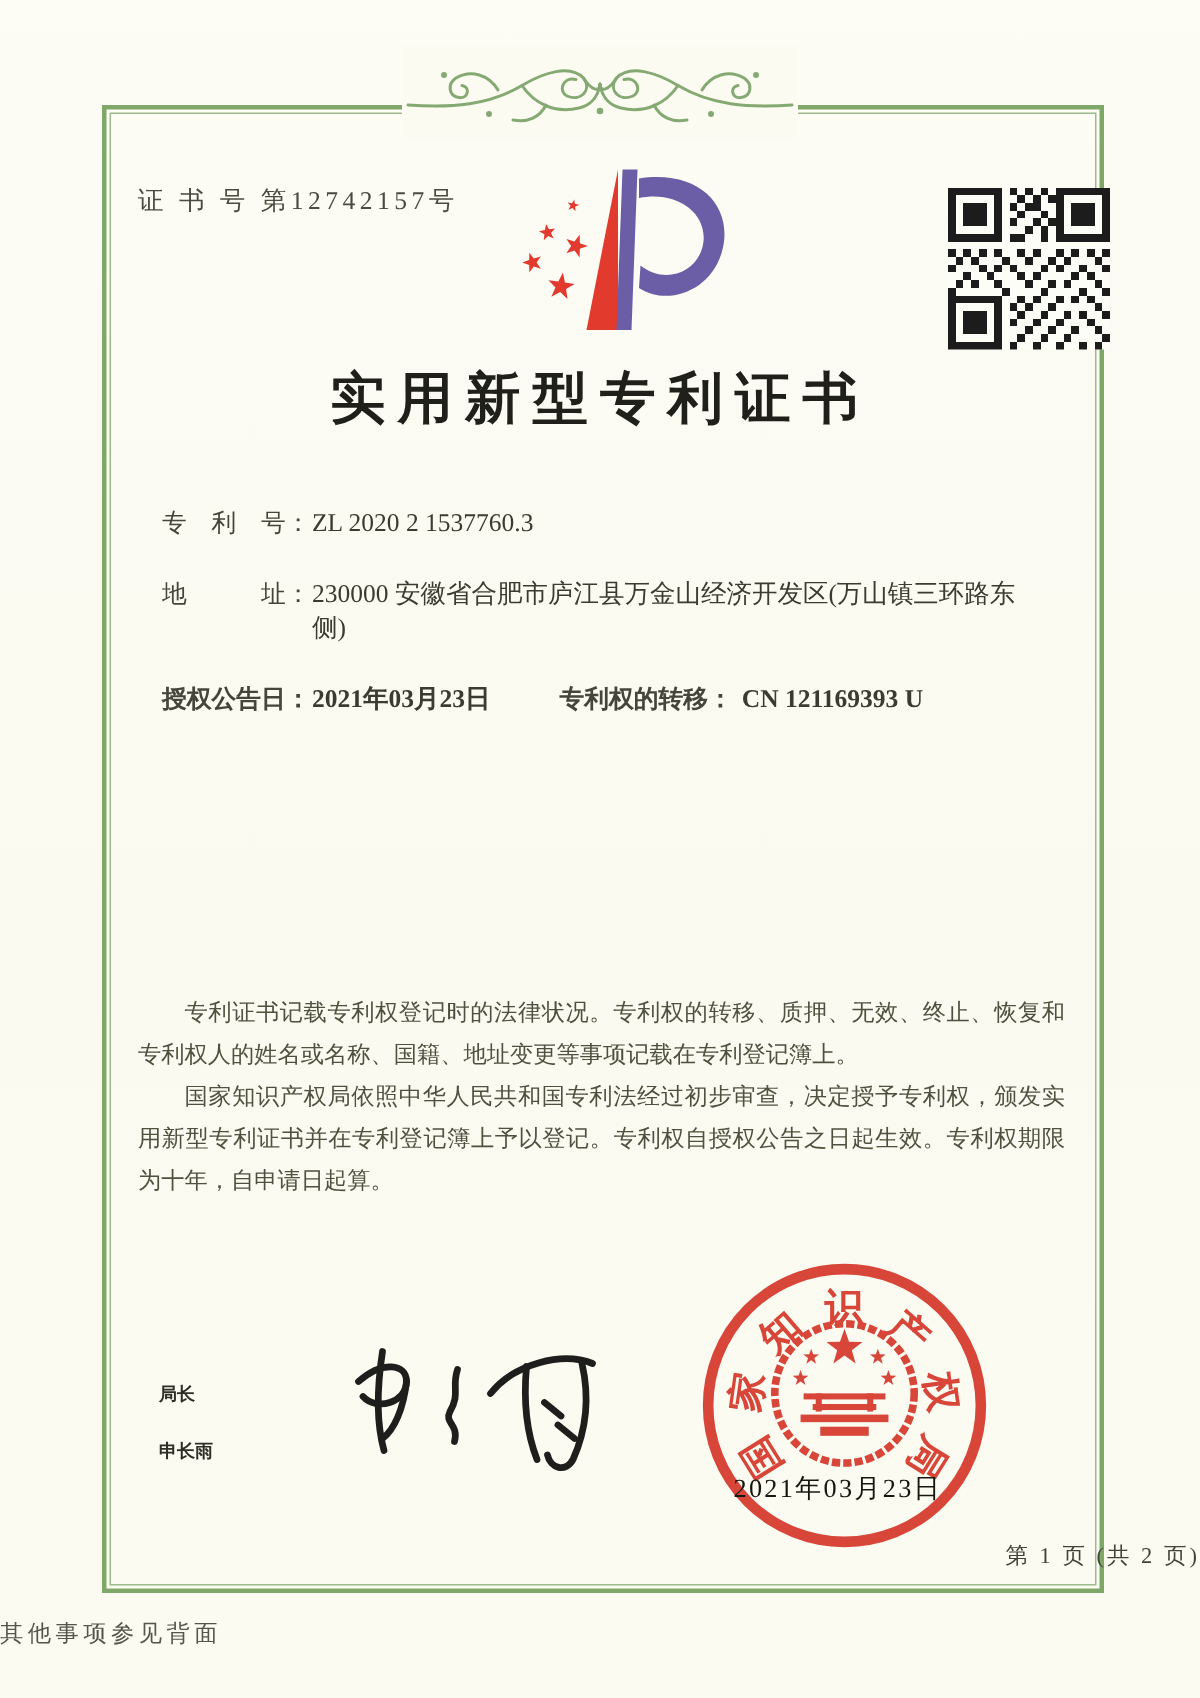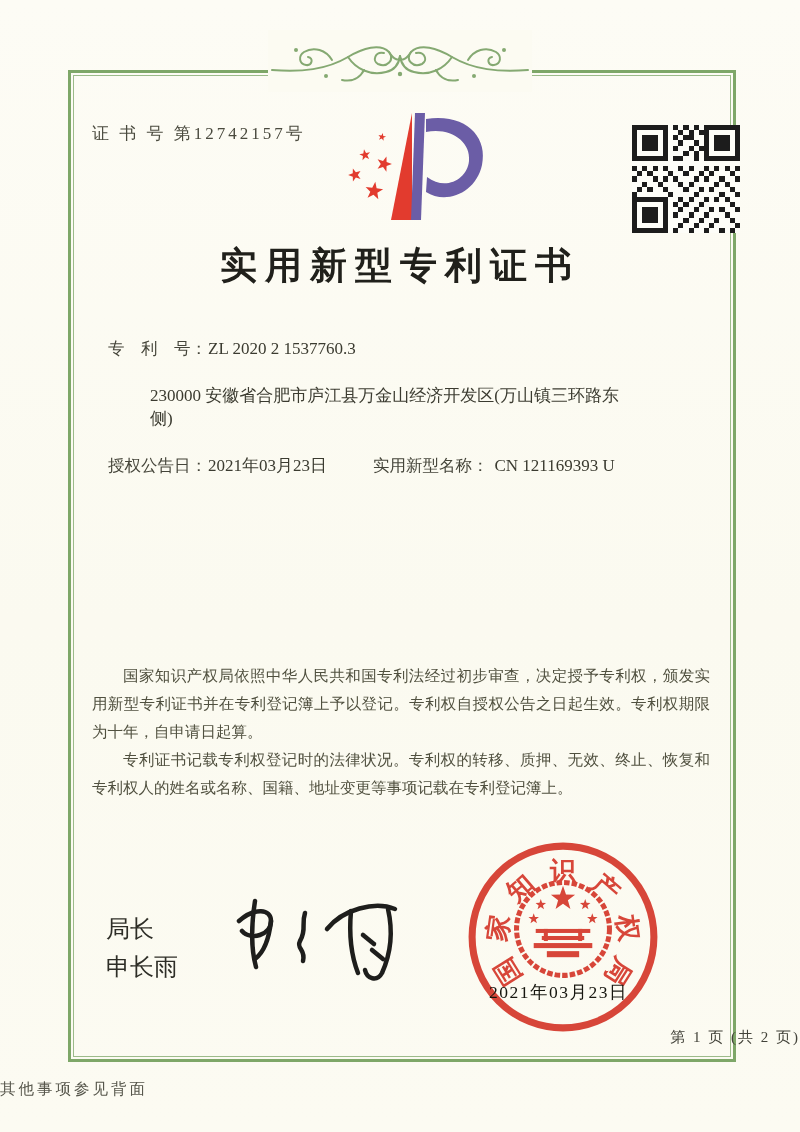--- a/index.html
+++ b/index.html
@@ -14,28 +14,28 @@
   .flourish{position:absolute;left:268px;top:30px;width:264px;height:62px;}
   .cert-no{position:absolute;left:92px;top:122px;font-size:17px;letter-spacing:3px;color:#4a4a3e;}
   .logo{position:absolute;left:328px;top:103px;width:162px;height:127px;}
   .qr{position:absolute;left:632px;top:125px;width:108px;height:108px;}
   .title{position:absolute;left:0;top:241px;width:100%;margin:0;text-align:center;
     font-size:37px;font-weight:700;letter-spacing:8px;color:#20201b;}
   .fields{position:absolute;left:108px;top:338px;width:592px;font-size:17px;line-height:1.32;}
   .field-row{display:flex;margin-bottom:25px;}
   .field-label{flex:0 0 100px;white-space:pre;font-size:16.5px;color:#45453a;}
   .field-value{flex:1;color:#3b3b30;}
-  .grant-pair{display:flex;}
+  .grant-pair{display:flex;font-weight:bold;}
   .grant-pair .field-value{flex:0 0 auto;}
   .pair-right{margin-left:46px;display:flex;}
   .pair-right .field-label{flex:0 0 auto;margin-right:6px;}
   .body-text{position:absolute;left:92px;top:662px;width:618px;font-size:15.5px;
     line-height:1.8;color:#50503f;text-align:justify;}
   .body-text p{margin:0;text-indent:2em;}
-  .director{position:absolute;left:106px;top:910px;font-size:24px;color:#2e2e27;line-height:38px;}
+  .director{position:absolute;left:106px;top:910px;font-size:12px;color:#2e2e27;line-height:38px;font-weight:bold;}
   .signature{position:absolute;left:225px;top:883px;width:190px;height:108px;}
   .seal{position:absolute;left:462px;top:836px;width:202px;height:202px;opacity:.93;}
   .seal-date{position:absolute;left:489px;top:980px;font-size:17.5px;letter-spacing:1.5px;
     color:#16160f;font-weight:500;}
   .page-info{position:absolute;left:0;top:1028px;width:100%;text-align:right;
     font-size:15px;letter-spacing:2px;color:#43433a;}
   .back-note{position:absolute;left:0;top:1079px;width:100%;text-align:left;
     font-size:15.5px;letter-spacing:3px;color:#55554a;}
   svg{display:block;}
 </style>
@@ -107,35 +107,36 @@
   </svg>
 
   <h1 class="title">实用新型专利证书</h1>
 
   <div class="fields">
     <div class="field-row">
       <span class="field-label">专　利　号：</span>
       <span class="field-value">ZL 2020 2 1537760.3</span>
     </div>
     <div class="field-row">
-      <span class="field-value" style="max-width:470px;margin-left:42px;">230000 安徽省合肥市庐江县万金山经济开发区(万山镇三环路东侧)</span>
+      <span class="field-label">地　　　址：</span>
+      <span class="field-value" style="max-width:470px;">230000 安徽省合肥市庐江县万金山经济开发区(万山镇三环路东侧)</span>
     </div>
     <div class="field-row grant-pair">
       <span class="field-label">授权公告日：</span>
       <span class="field-value">2021年03月23日</span>
       <span class="pair-right">
-        <span class="field-label">实用新型名称：</span>
+        <span class="field-label">专利权的转移：</span>
         <span class="field-value">CN 121169393 U</span>
       </span>
     </div>
   </div>
 
   <div class="body-text">
+    <p>专利证书记载专利权登记时的法律状况。专利权的转移、质押、无效、终止、恢复和专利权人的姓名或名称、国籍、地址变更等事项记载在专利登记簿上。</p>
     <p>国家知识产权局依照中华人民共和国专利法经过初步审查，决定授予专利权，颁发实用新型专利证书并在专利登记簿上予以登记。专利权自授权公告之日起生效。专利权期限为十年，自申请日起算。</p>
-    <p>专利证书记载专利权登记时的法律状况。专利权的转移、质押、无效、终止、恢复和专利权人的姓名或名称、国籍、地址变更等事项记载在专利登记簿上。</p>
   </div>
 
   <div class="director">
     <div>局长</div>
     <div>申长雨</div>
   </div>
 
   <svg class="signature" viewBox="0 0 190 100">
     <g fill="none" stroke="#1e1e1c" stroke-width="4.5" stroke-linecap="round" stroke-linejoin="round">
       <path d="M30,14 C26,40 26,62 31,80"></path>

